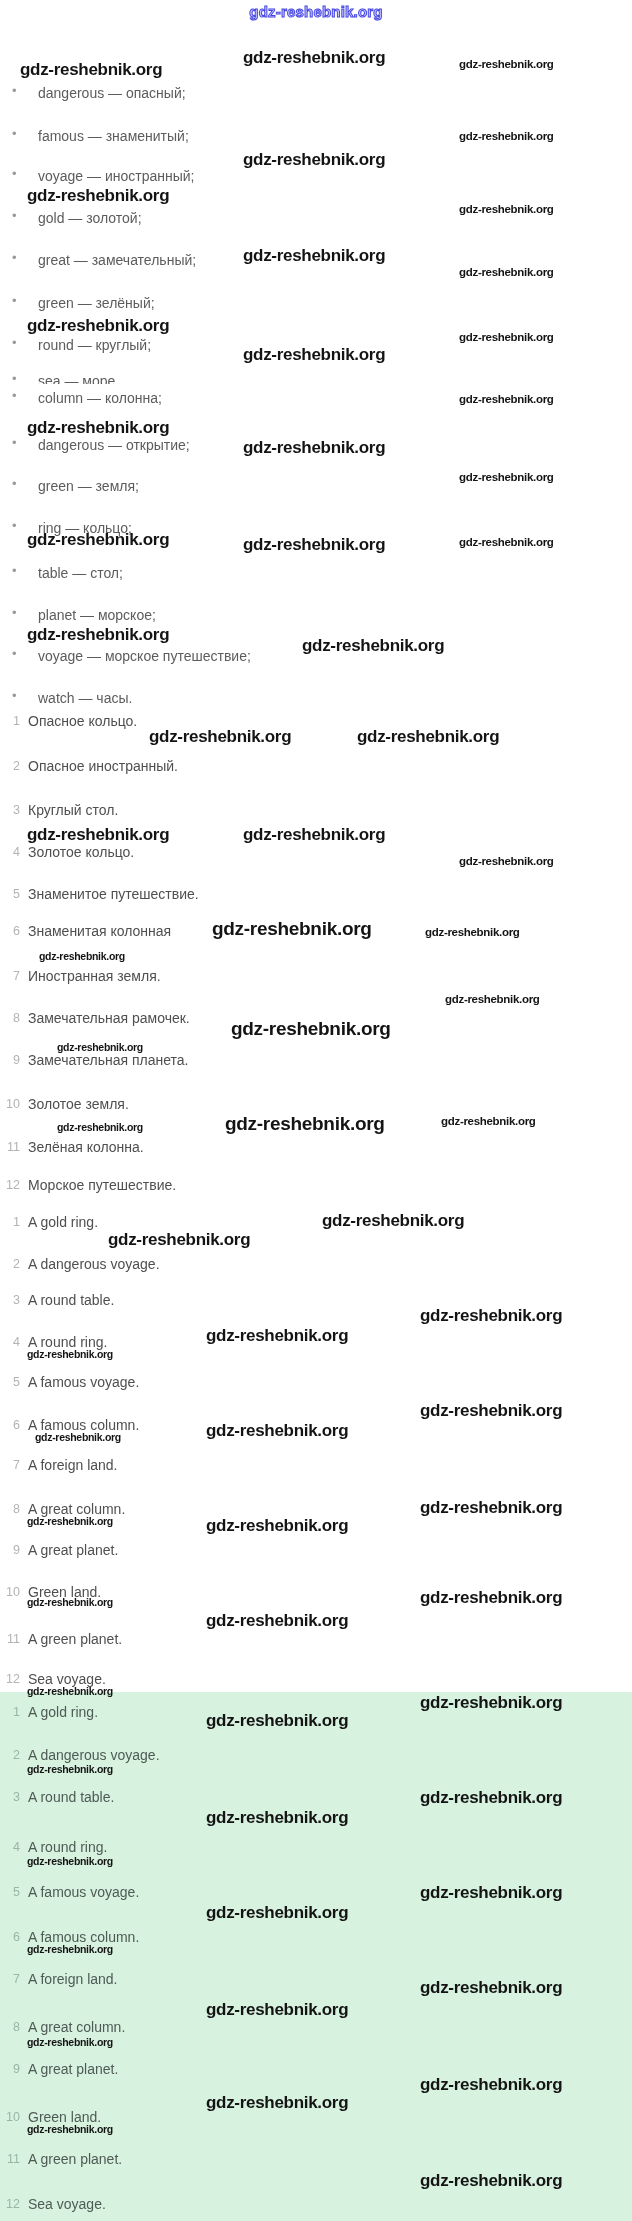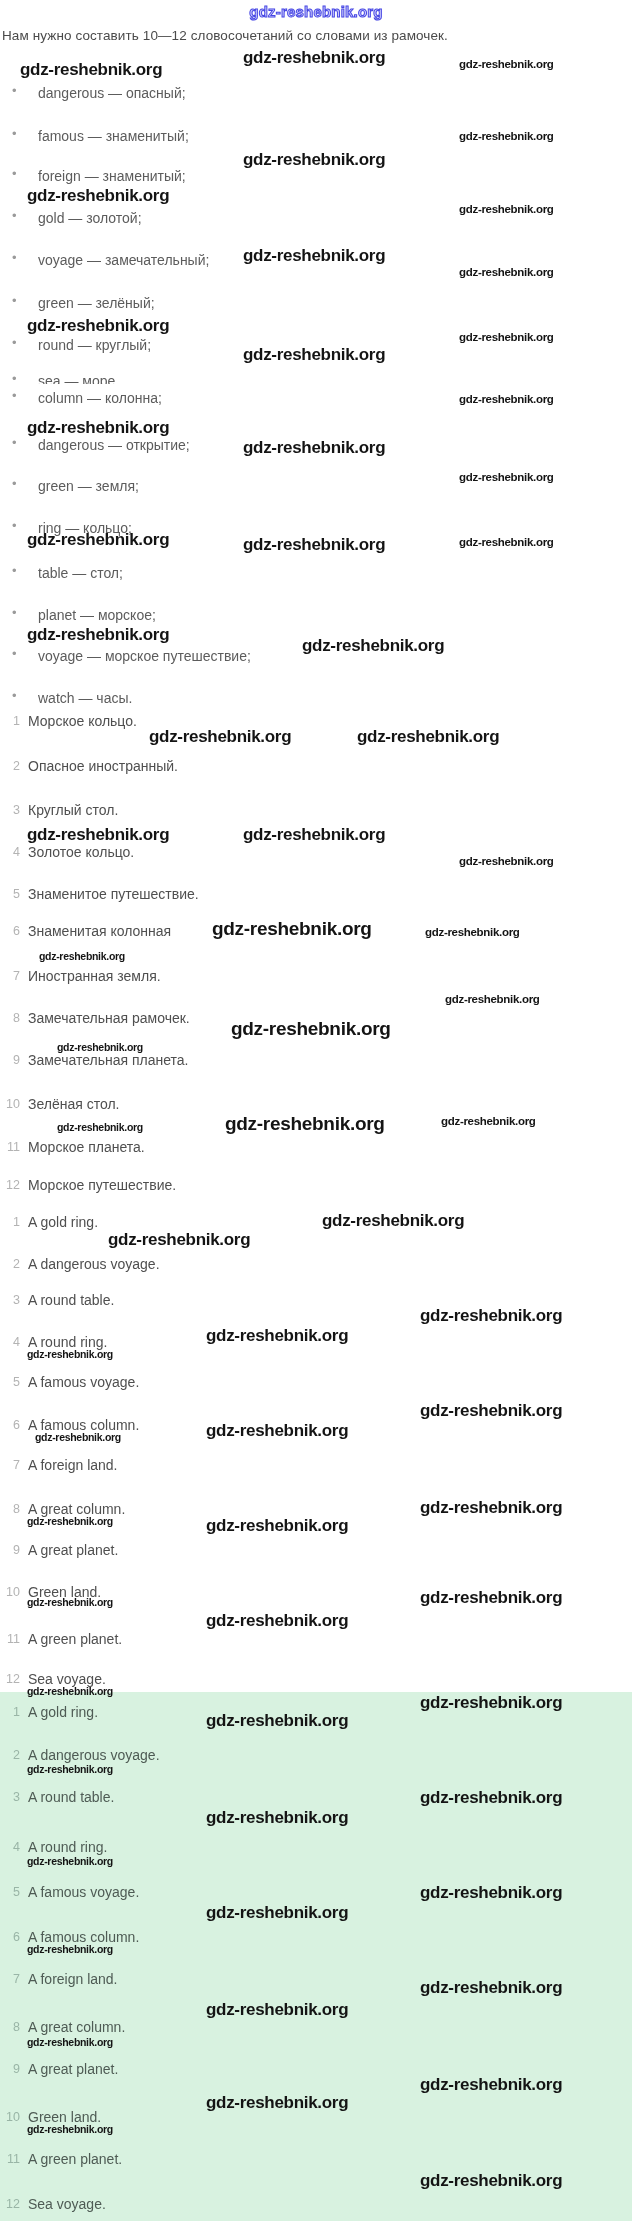--- a/index.html
+++ b/index.html
@@ -92,42 +92,41 @@
   .wm.xs{font-size:10.5px;}
 </style>
 </head>
 <body>
 
 <div class="page">
   <div class="highlight-band"></div>
 
   <div class="logo">gdz-reshebnik.org</div>
 
-  <div class="intro">Нам нужно составить 10—12 словосочетаний со словами из рамочек.</div>
 
   <div id="vocab-list">
       <div class="vocab-item" style="top: 85px;">
         <span class="bullet">•</span>
         <span class="vtext">dangerous — опасный;</span>
       </div>
       <div class="vocab-item" style="top: 128px;">
         <span class="bullet">•</span>
         <span class="vtext">famous — знаменитый;</span>
       </div>
       <div class="vocab-item" style="top: 168px;">
         <span class="bullet">•</span>
-        <span class="vtext">foreign — знаменитый;</span>
+        <span class="vtext">voyage — иностранный;</span>
       </div>
       <div class="vocab-item" style="top: 210px;">
         <span class="bullet">•</span>
         <span class="vtext">gold — золотой;</span>
       </div>
       <div class="vocab-item" style="top: 252px;">
         <span class="bullet">•</span>
-        <span class="vtext">voyage — замечательный;</span>
+        <span class="vtext">great — замечательный;</span>
       </div>
       <div class="vocab-item" style="top: 295px;">
         <span class="bullet">•</span>
         <span class="vtext">green — зелёный;</span>
       </div>
       <div class="vocab-item" style="top: 337px;">
         <span class="bullet">•</span>
         <span class="vtext">round — круглый;</span>
       </div>
       <div class="vocab-item clipped" style="top: 373px;">
@@ -163,21 +162,21 @@
         <span class="vtext">voyage — морское путешествие;</span>
       </div>
       <div class="vocab-item" style="top: 690px;">
         <span class="bullet">•</span>
         <span class="vtext">watch — часы.</span>
       </div>
     </div>
   <div id="ru-list">
       <div class="ans-item" style="top: 713px;">
         <span class="num">1</span>
-        <span class="atext">Морское кольцо.</span>
+        <span class="atext">Опасное кольцо.</span>
       </div>
       <div class="ans-item" style="top: 758px;">
         <span class="num">2</span>
         <span class="atext">Опасное иностранный.</span>
       </div>
       <div class="ans-item" style="top: 802px;">
         <span class="num">3</span>
         <span class="atext">Круглый стол.</span>
       </div>
       <div class="ans-item" style="top: 844px;">
@@ -199,25 +198,25 @@
       <div class="ans-item" style="top: 1010px;">
         <span class="num">8</span>
         <span class="atext">Замечательная рамочек.</span>
       </div>
       <div class="ans-item" style="top: 1052px;">
         <span class="num">9</span>
         <span class="atext">Замечательная планета.</span>
       </div>
       <div class="ans-item" style="top: 1096px;">
         <span class="num">10</span>
-        <span class="atext">Зелёная стол.</span>
+        <span class="atext">Золотое земля.</span>
       </div>
       <div class="ans-item" style="top: 1139px;">
         <span class="num">11</span>
-        <span class="atext">Морское планета.</span>
+        <span class="atext">Зелёная колонна.</span>
       </div>
       <div class="ans-item" style="top: 1177px;">
         <span class="num">12</span>
         <span class="atext">Морское путешествие.</span>
       </div>
     </div>
   <div id="en-list">
       <div class="ans-item" style="top: 1214px;">
         <span class="num">1</span>
         <span class="atext">A gold ring.</span>

